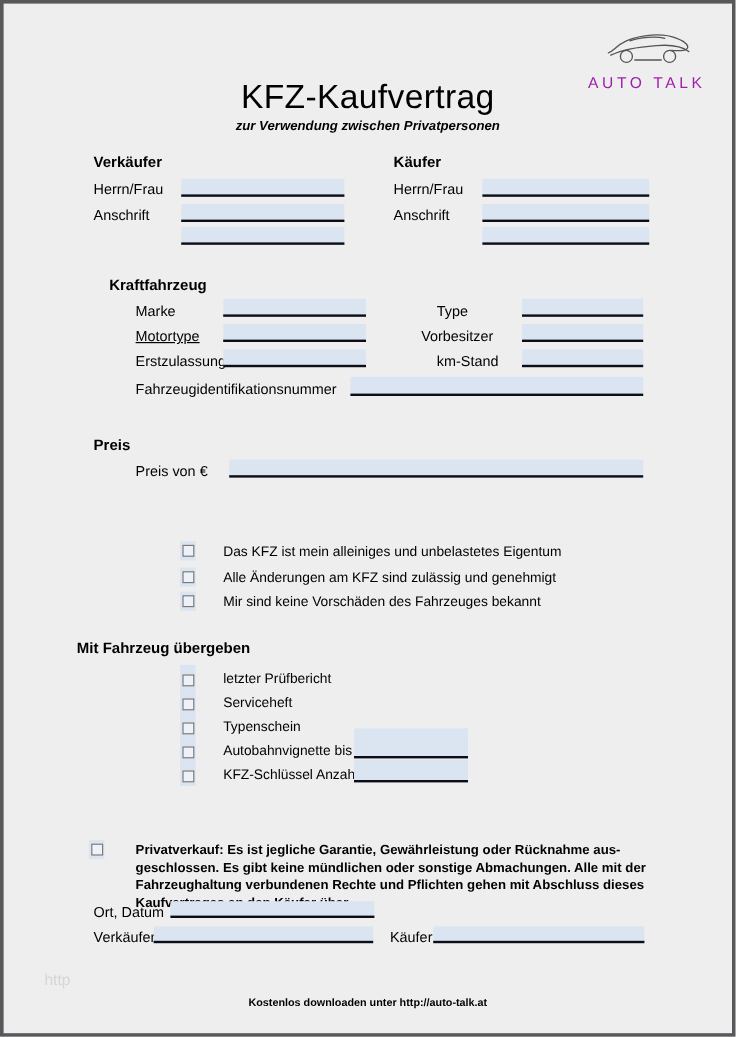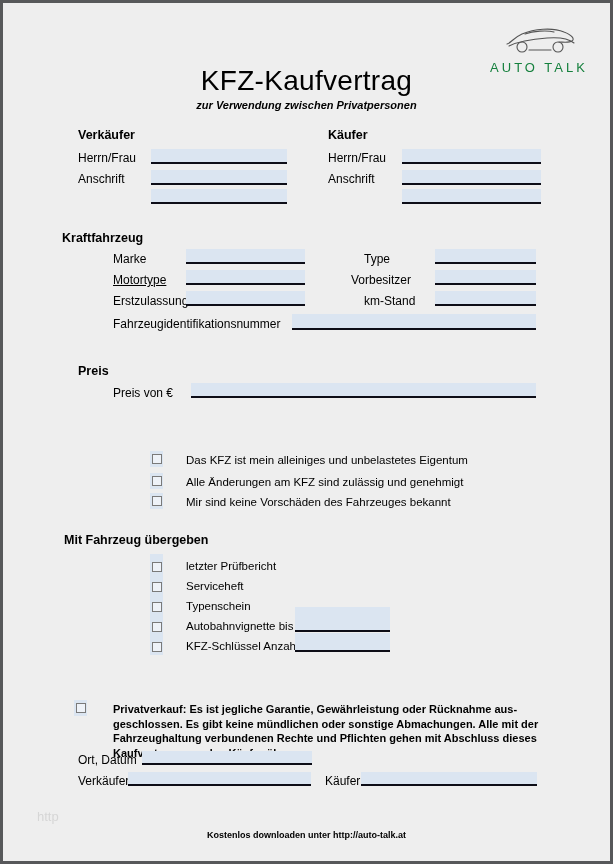--- a/index.html
+++ b/index.html
@@ -5,21 +5,21 @@
   html,body { margin:0; padding:0; background:#c9c9c9; }
   .page {
     position:relative; width:613px; height:864px; margin:0 auto;
     background:#eeeeee; border:3px solid #57585a; box-sizing:border-box;
     font-family:"Liberation Sans","DejaVu Sans",sans-serif; color:#000;
     overflow:hidden;
   }
   .title    { position:absolute; left:0; width:100%; top:62px; text-align:center; font-size:28px; letter-spacing:0.3px; }
   .subtitle { position:absolute; left:0; width:100%; top:96px; text-align:center; font-size:11px; font-weight:bold; font-style:italic; }
   .logo     { position:absolute; left:484px; top:20px; width:104px; text-align:center; }
-  .logo-text{ font-size:13px; letter-spacing:3px; color:#15803d; margin-top:1px; }
+  .logo-text{ font-size:13px; letter-spacing:3px; color:#a21caf; margin-top:1px; }
   .hdr  { position:absolute; font-size:12.5px; font-weight:bold; }
   .lbl  { position:absolute; font-size:12px; }
   .fld  { position:absolute; background:#dbe5f1; border-bottom:2px solid #0d0d17; font-size:11px; line-height:14px; padding-left:2px; box-sizing:border-box; }
   .cbcell { position:absolute; width:13px; background:#dbe5f1; }
   .cb   { position:absolute; width:8px; height:8px; border:1px solid #7a7a7a; background:#eef2f8; }
   .cbl  { position:absolute; font-size:11.5px; }
   .ptext{ position:absolute; left:110px; top:699px; width:427px; font-size:11px; font-weight:bold; line-height:1.33; }
   .sigl { position:absolute; font-size:12px; }
   .footer { position:absolute; left:0; width:100%; top:827px; text-align:center; font-size:9px; font-weight:bold; }
   .watermark { position:absolute; left:34px; top:806px; font-size:13px; color:#d6d6d6; }
@@ -54,21 +54,21 @@
   <div class="lbl" style="left:75px; top:169px;">Anschrift</div>
   <div class="fld" style="left:148px; top:167px; width:136px; height:15px;"></div>
   <div class="fld" style="left:148px; top:186px; width:136px; height:15px;"></div>
 
   <div class="lbl" style="left:325px; top:148px;">Herrn/Frau</div>
   <div class="fld" style="left:399px; top:146px; width:139px; height:15px;"></div>
   <div class="lbl" style="left:325px; top:169px;">Anschrift</div>
   <div class="fld" style="left:399px; top:167px; width:139px; height:15px;"></div>
   <div class="fld" style="left:399px; top:186px; width:139px; height:15px;"></div>
 
-  <div class="hdr" style="left:59px; top:228px;">Kraftfahrzeug</div>
+  <div class="hdr" style="left:88px; top:228px;">Kraftfahrzeug</div>
 
   <div class="lbl" style="left:110px; top:249px;">Marke</div>
   <div class="fld" style="left:183px; top:246px; width:119px; height:15px;"></div>
   <div class="lbl" style="left:361px; top:249px;">Type</div>
   <div class="fld" style="left:432px; top:246px; width:101px; height:15px;"></div>
 
   <div class="lbl" style="left:110px; top:270px;text-decoration:underline;">Motortype</div>
   <div class="fld" style="left:183px; top:267px; width:119px; height:15px;"></div>
   <div class="lbl" style="left:348px; top:270px;">Vorbesitzer</div>
   <div class="fld" style="left:432px; top:267px; width:101px; height:15px;"></div>

